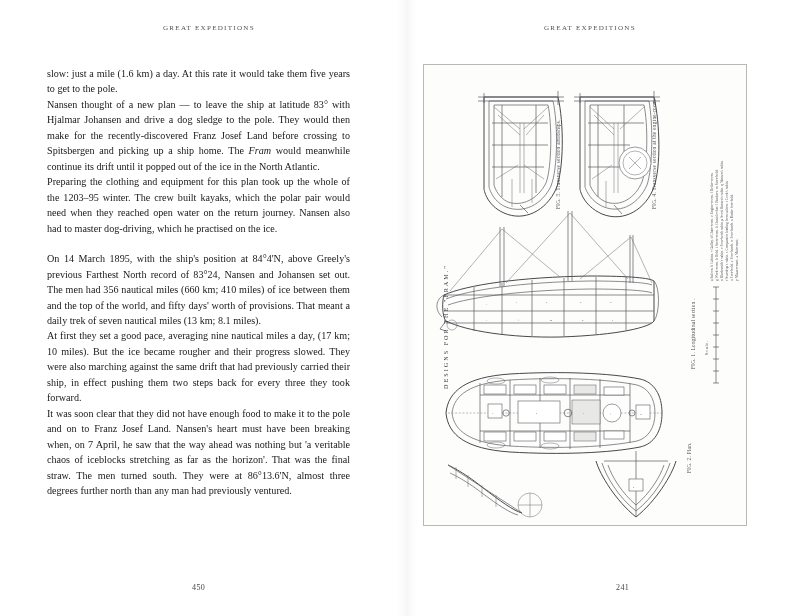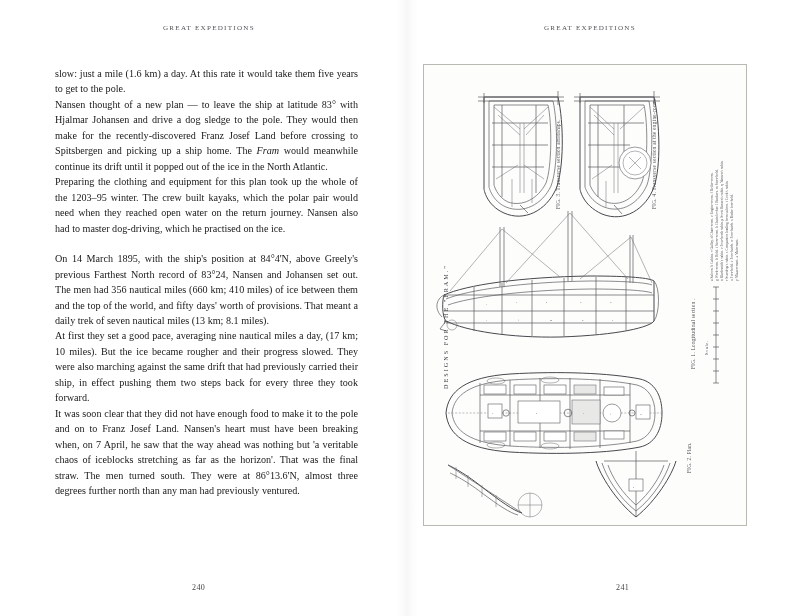--- a/index.html
+++ b/index.html
@@ -66,21 +66,21 @@
     font-size: 8px;
     color: #45454a;
     letter-spacing: 0.4px;
   }
   .page-left .folio  { left: 192px; }
   .page-right .folio { left: 211px; }
 
   
   .textcol {
     position: absolute;
-    left: 55px;
+    left: 47px;
     top: 66px;
     width: 303px;
     font-size: 10.15px;
     line-height: 15.45px;
     text-align: justify;
     text-justify: inter-word;
     color: #18181a;
     -webkit-font-smoothing: antialiased;
   }
   .textcol p {
@@ -178,21 +178,21 @@
 
     <div class="textcol">
       <p>slow: just a mile (1.6 km) a day. At this rate it would take them five years to get to the pole.</p>
       <p><span>Nansen thought of a new plan — to leave the ship at latitude 83° with Hjalmar Johansen and drive a dog sledge to the pole. They would then make for the recently-discovered Franz Josef Land before crossing to Spitsbergen and picking up a ship home. The </span><em>Fram</em><span> would meanwhile continue its drift until it popped out of the ice in the North Atlantic.</span></p>
       <p>Preparing the clothing and equipment for this plan took up the whole of the 1203–95 winter. The crew built kayaks, which the polar pair would need when they reached open water on the return journey. Nansen also had to master dog-driving, which he practised on the ice.</p>
       <p class="gap-before">On 14 March 1895, with the ship's position at 84°4'N, above Greely's previous Farthest North record of 83°24, Nansen and Johansen set out. The men had 356 nautical miles (660 km; 410 miles) of ice between them and the top of the world, and fifty days' worth of provisions. That meant a daily trek of seven nautical miles (13 km; 8.1 miles).</p>
       <p>At first they set a good pace, averaging nine nautical miles a day, (17 km; 10 miles). But the ice became rougher and their progress slowed. They were also marching against the same drift that had previously carried their ship, in effect pushing them two steps back for every three they took forward.</p>
       <p>It was soon clear that they did not have enough food to make it to the pole and on to Franz Josef Land. Nansen's heart must have been breaking when, on 7 April, he saw that the way ahead was nothing but 'a veritable chaos of iceblocks stretching as far as the horizon'. That was the final straw. The men turned south. They were at 86°13.6'N, almost three degrees further north than any man had previously ventured.</p>
     </div>
 
-    <div class="folio">240</div>
+    <div class="folio">450</div>
   </div>
 
   <div class="page page-right">
 
     <div class="running-head">GREAT EXPEDITIONS</div>
 
     <div class="plate-wrap">
       <div class="plate">
         <div class="plate-inner">
 

